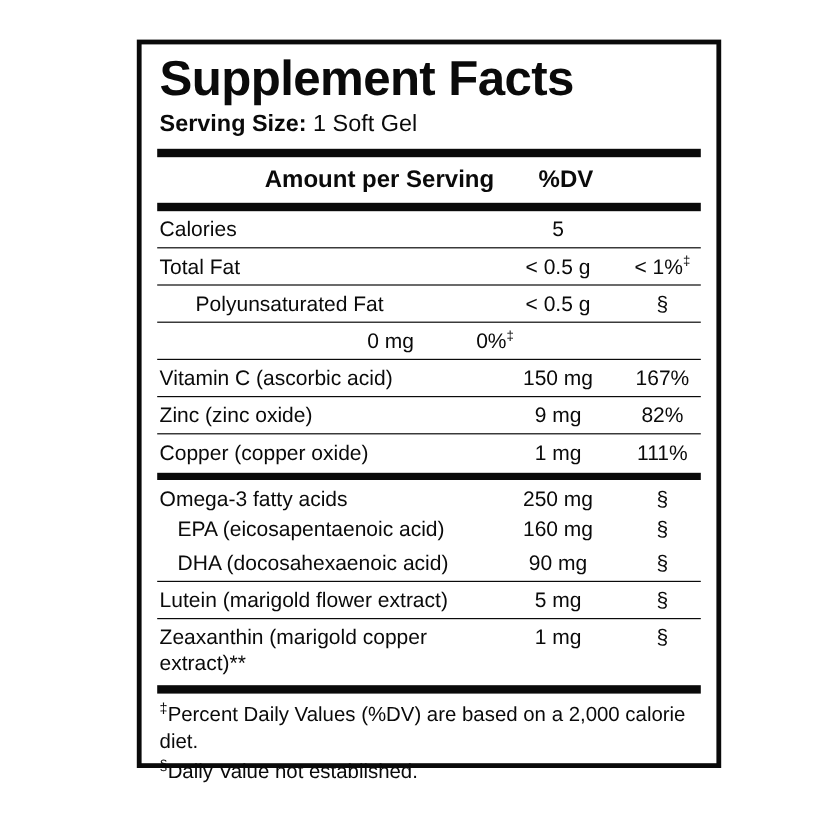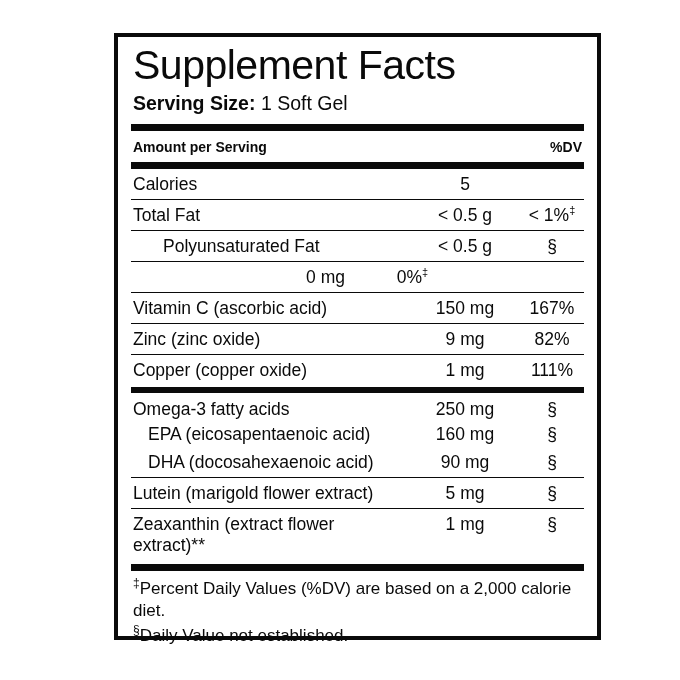--- a/index.html
+++ b/index.html
@@ -8,31 +8,31 @@
     font-family:"Liberation Sans",sans-serif;color:#0a0a0a;
     position:relative;overflow:hidden;
   }
   .label{
     position:absolute;left:114px;top:33px;
     width:487px;height:607px;box-sizing:border-box;
     background:#fff;border:4px solid #0a0a0a;
     padding:6px 13px 8px 13px;
   }
   .title{
-    font-size:41px;font-weight:normal;letter-spacing:-0.5px;
+    font-size:41px;font-weight:bold;letter-spacing:-0.5px;
     line-height:1.0;margin:2px 0 6px 2px;white-space:nowrap;
   }
   .serving{font-size:19.5px;margin:0 0 9px 2px;}
   .serving b{font-weight:bold;}
   .bar{height:7px;background:#0a0a0a;}
   .bar.mid{height:6px;margin:2px 0 3px 0;}
   .bar.foot{height:7px;margin:4px 0 4px 0;}
   .hdr{
-    display:flex;justify-content:space-between;align-items:baseline;
-    font-weight:bold;font-size:14px;padding:8px 2px 7px 2px;gap:37px;
+    display:flex;justify-content:center;align-items:baseline;
+    font-weight:bold;font-size:20px;padding:8px 2px 7px 2px;gap:37px;
   }
   .row{display:flex;align-items:baseline;padding:5px 0 4px 0;font-size:17.5px;}
   .row.sep{border-bottom:1.5px solid #0a0a0a;justify-content:center;}
   .row.tight{padding:2.5px 0 2px 0;justify-content:center;}
   .name{flex:1;padding-left:2px;}
   .ind-1 .name{padding-left:17px;}
   .ind-2 .name{padding-left:32px;}
   .amt{width:110px;text-align:center;flex:none;}
   .dv{width:64px;text-align:center;flex:none;}
   sup{font-size:11px;vertical-align:super;line-height:0;}
@@ -109,21 +109,21 @@
         <span class="name">DHA (docosahexaenoic acid)</span>
         <span class="amt">90 mg</span>
         <span class="dv">§</span>
       </div>
       <div class="row ind-0 sep">
         <span class="name">Lutein (marigold flower extract)</span>
         <span class="amt">5 mg</span>
         <span class="dv">§</span>
       </div>
       <div class="row ind-0">
-        <span class="name">Zeaxanthin (extract flower extract)**</span>
+        <span class="name">Zeaxanthin (marigold copper extract)**</span>
         <span class="amt">1 mg</span>
         <span class="dv">§</span>
       </div>
       <div class="bar foot"></div>
     </div>
 
   <div class="footnotes" id="footnotes-host">
       <div class="footnote"><sup>‡</sup>Percent Daily Values (%DV) are based on a 2,000 calorie diet.</div>
       <div class="footnote"><sup>§</sup>Daily Value not established.</div>
     </div>

